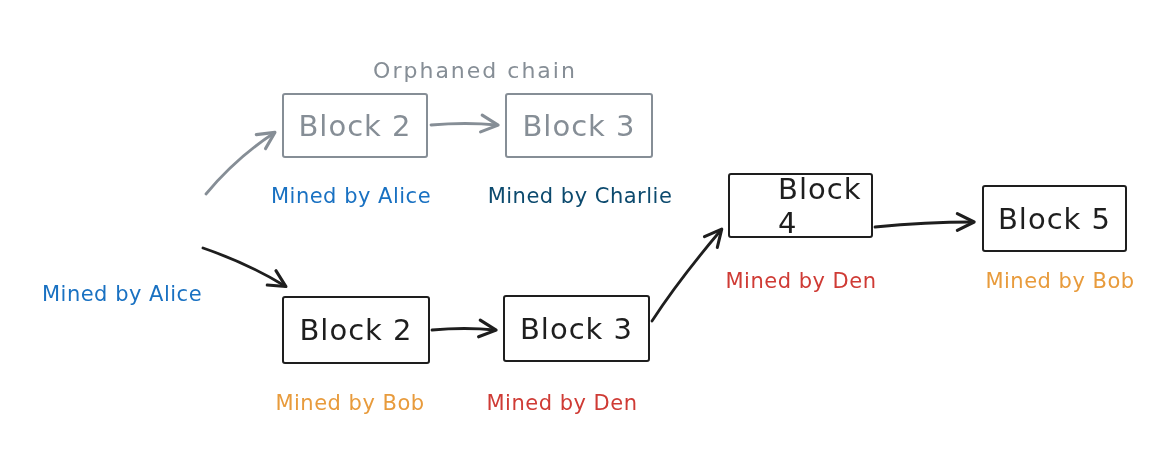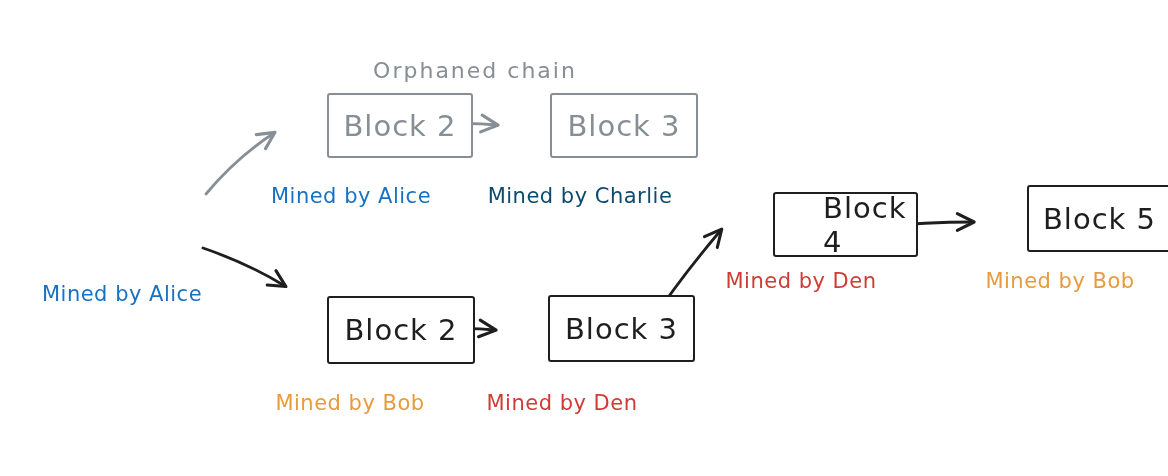--- a/index.html
+++ b/index.html
@@ -37,21 +37,20 @@
     display: flex;
     align-items: center;
     justify-content: center;
     background: var(--canvas, #ffffff);
     border: 2.5px solid var(--ink, #1e1e1e);
     border-radius: 3px;
     box-sizing: border-box;
     font-size: 29px;
     letter-spacing: 1px;
     color: var(--ink, #1e1e1e);
-    margin-left: 45px;
   }
   .block.gray {
     border-color: var(--gray, #868e96);
     color: var(--gray, #868e96);
   }
 
   .caption {
     position: absolute;
     transform: translateX(-50%);
     font-size: 21px;
@@ -67,21 +66,21 @@
     color: var(--gray, #868e96);
     white-space: nowrap;
   }
 
   
   #b1   { left: 53px;  top: 184px; width: 149px; height: 66px; }
   #ob2  { left: 282px; top: 93px;  width: 146px; height: 65px; }
   #ob3  { left: 505px; top: 93px;  width: 148px; height: 65px; }
   #cb2  { left: 282px; top: 296px; width: 148px; height: 68px; }
   #cb3  { left: 503px; top: 295px; width: 147px; height: 67px; }
-  #b4   { left: 728px; top: 192px; width: 145px; height: 65px; padding-left: 48px; }
+  #b4   { left: 728px; top: 173px; width: 145px; height: 65px; padding-left: 48px; }
   #b5   { left: 982px; top: 185px; width: 145px; height: 67px; }
 
   
   #cap-b1  { left: 122px;  top: 282px; }
   #cap-ob2 { left: 351px;  top: 184px; }
   #cap-ob3 { left: 580px;  top: 184px; }
   #cap-cb2 { left: 350px;  top: 391px; }
   #cap-cb3 { left: 562px;  top: 391px; }
   #cap-b4  { left: 801px;  top: 269px; }
   #cap-b5  { left: 1060px; top: 269px; }

